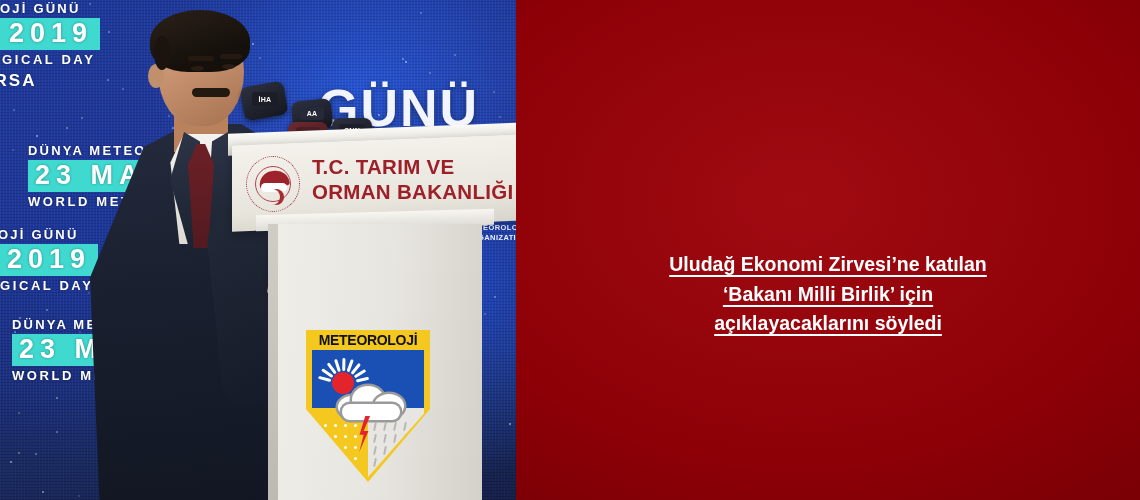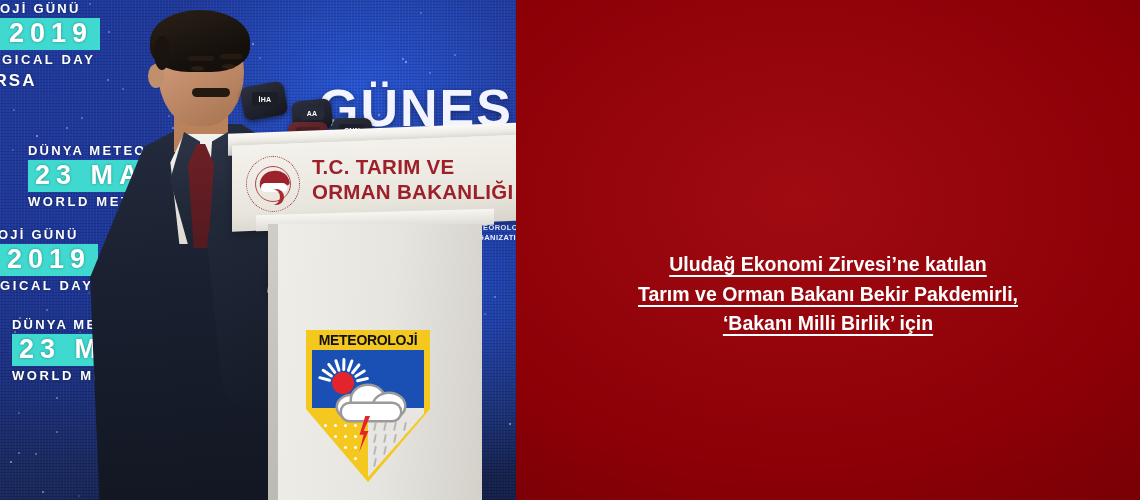--- a/index.html
+++ b/index.html
@@ -344,21 +344,21 @@
       <div class="bd-l2">T 2019</div>
       <div class="bd-l3">OLOGICAL DAY</div>
     </div>
 
     <div class="bd-block" style="left:12px;top:318px;">
       <div class="bd-l1">DÜNYA METEOR</div>
       <div class="bd-l2">23 MART 20</div>
       <div class="bd-l3">WORLD METEOROLOGICAL</div>
     </div>
 
-    <div class="bigword" style="left:318px;top:82px;font-size:52px;">GÜNEŞ</div>
+    <div class="bigword" style="left:318px;top:82px;font-size:52px;">GÜNÜ</div>
     <div class="bigword pinkish" style="left:404px;top:286px;font-size:50px;">VE HA</div>
 
     <div class="wmo">
       <div class="wmo-globe"></div>
       <div class="wmo-txt">
         <div>WORLD</div>
         <div>METEOROLOGICAL</div>
         <div>ORGANIZATION</div>
       </div>
     </div>
@@ -495,18 +495,18 @@
     </div>
 
   </div>
 
   <div class="panel">
     <div class="panel-shade"></div>
 
 
     <div class="standfirst">
       <div><span>Uludağ Ekonomi Zirvesi’ne katılan</span></div>
-      <div><span>Tarım ve Orman Bakanı Bekir Pakdemirli,</span></div>
       <div><span>‘Bakanı Milli Birlik’ için</span></div>
+      <div><span>açıklayacaklarını söyledi</span></div>
     </div>
   </div>
 
 </div>
 
 </body></html>

